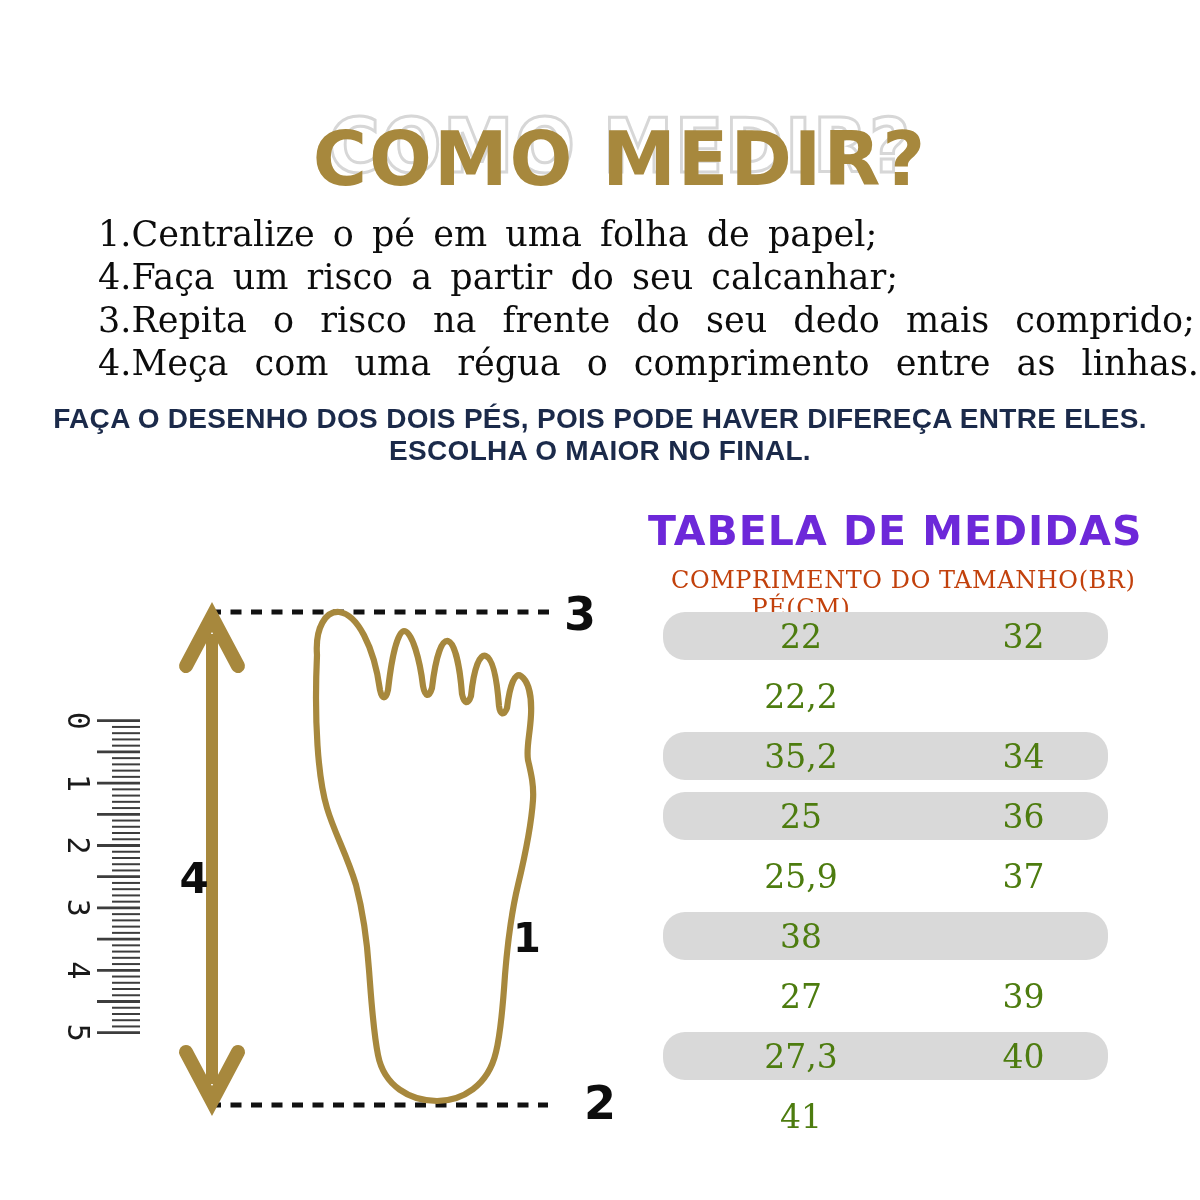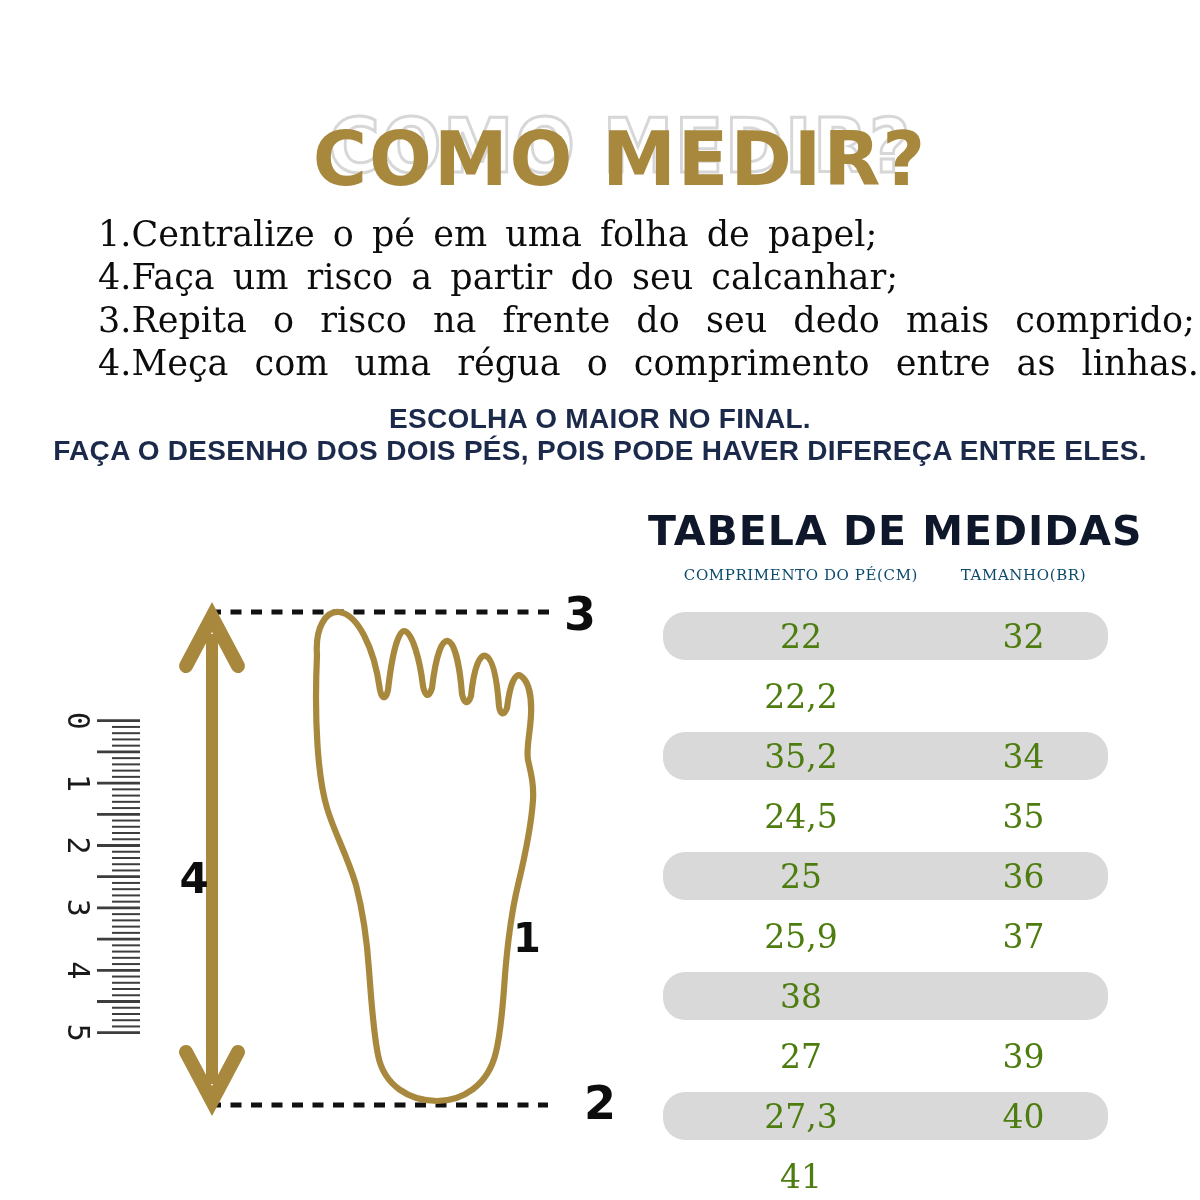--- a/index.html
+++ b/index.html
@@ -31,22 +31,22 @@
   .notice{position:absolute;left:0;top:403px;width:1200px;text-align:center;
     font-family:"Liberation Sans",sans-serif;font-weight:bold;
     font-size:28px;line-height:32px;letter-spacing:0.3px;}
 
   
   .table-title{position:absolute;left:648px;top:511px;width:486px;text-align:center;
     font-family:"DejaVu Sans",sans-serif;font-weight:bold;font-size:41px;
     letter-spacing:1px;white-space:nowrap;line-height:1;}
   .table-headers{position:absolute;left:663px;top:566px;width:445px;
     display:grid;grid-template-columns:62% 38%;
-    font-family:"DejaVu Serif",serif;font-size:15px;letter-spacing:0.6px;
-    color:#0c4a6e;text-align:center;}
+    font-family:"DejaVu Serif",serif;font-size:24px;letter-spacing:0.6px;
+    color:#c2410c;text-align:center;}
   .table-rows{position:absolute;left:663px;top:612px;width:445px;}
   .t-row{height:48px;margin-bottom:12px;display:grid;grid-template-columns:62% 38%;
     align-items:center;text-align:center;
     font-family:"DejaVu Serif",serif;font-size:33px;color:#4d7c0f;}
   .t-row.shaded{background:#d9d9d9;border-radius:22px;}
 
   
   .diagram{position:absolute;left:0px;top:575px;width:660px;height:625px;}
   .diagram text.big-label{font-family:"DejaVu Sans",sans-serif;font-weight:bold;fill:#0d0d0d;}
   .diagram text.ruler-num{font-family:"DejaVu Sans Mono","Liberation Mono",monospace;fill:#1a1a1a;}
@@ -62,44 +62,40 @@
   </div>
 
   <div class="instructions">
       <div class="inst-line">1.Centralize o pé em uma folha de papel;</div>
       <div class="inst-line">4.Faça um risco a partir do seu calcanhar;</div>
       <div class="inst-line wide">3.Repita o risco na frente do seu dedo mais comprido;</div>
       <div class="inst-line wide">4.Meça com uma régua o comprimento entre as linhas.</div>
     </div>
 
   <div class="notice" style="color: rgb(27, 42, 74);">
+    <div>FAÇA O DESENHO DOS DOIS PÉS, POIS PODE HAVER DIFEREÇA ENTRE ELES.</div>
     <div>ESCOLHA O MAIOR NO FINAL.</div>
-    <div>FAÇA O DESENHO DOS DOIS PÉS, POIS PODE HAVER DIFEREÇA ENTRE ELES.</div>
   </div>
 
-  <div class="table-title" style="color: #0f172a;">TABELA DE MEDIDAS</div>
+  <div class="table-title" style="color: #6d28d9;">TABELA DE MEDIDAS</div>
   <div class="table-headers">
     <div>COMPRIMENTO DO PÉ(CM)</div>
     <div>TAMANHO(BR)</div>
   </div>
   <div class="table-rows">
       <div class="t-row shaded">
         <div>22</div>
         <div>32</div>
       </div>
       <div class="t-row">
         <div>22,2</div>
       </div>
       <div class="t-row shaded">
         <div>35,2</div>
         <div>34</div>
-      </div>
-      <div class="t-row">
-        <div>24,5</div>
-        <div>35</div>
       </div>
       <div class="t-row shaded">
         <div>25</div>
         <div>36</div>
       </div>
       <div class="t-row">
         <div>25,9</div>
         <div>37</div>
       </div>
       <div class="t-row shaded">

